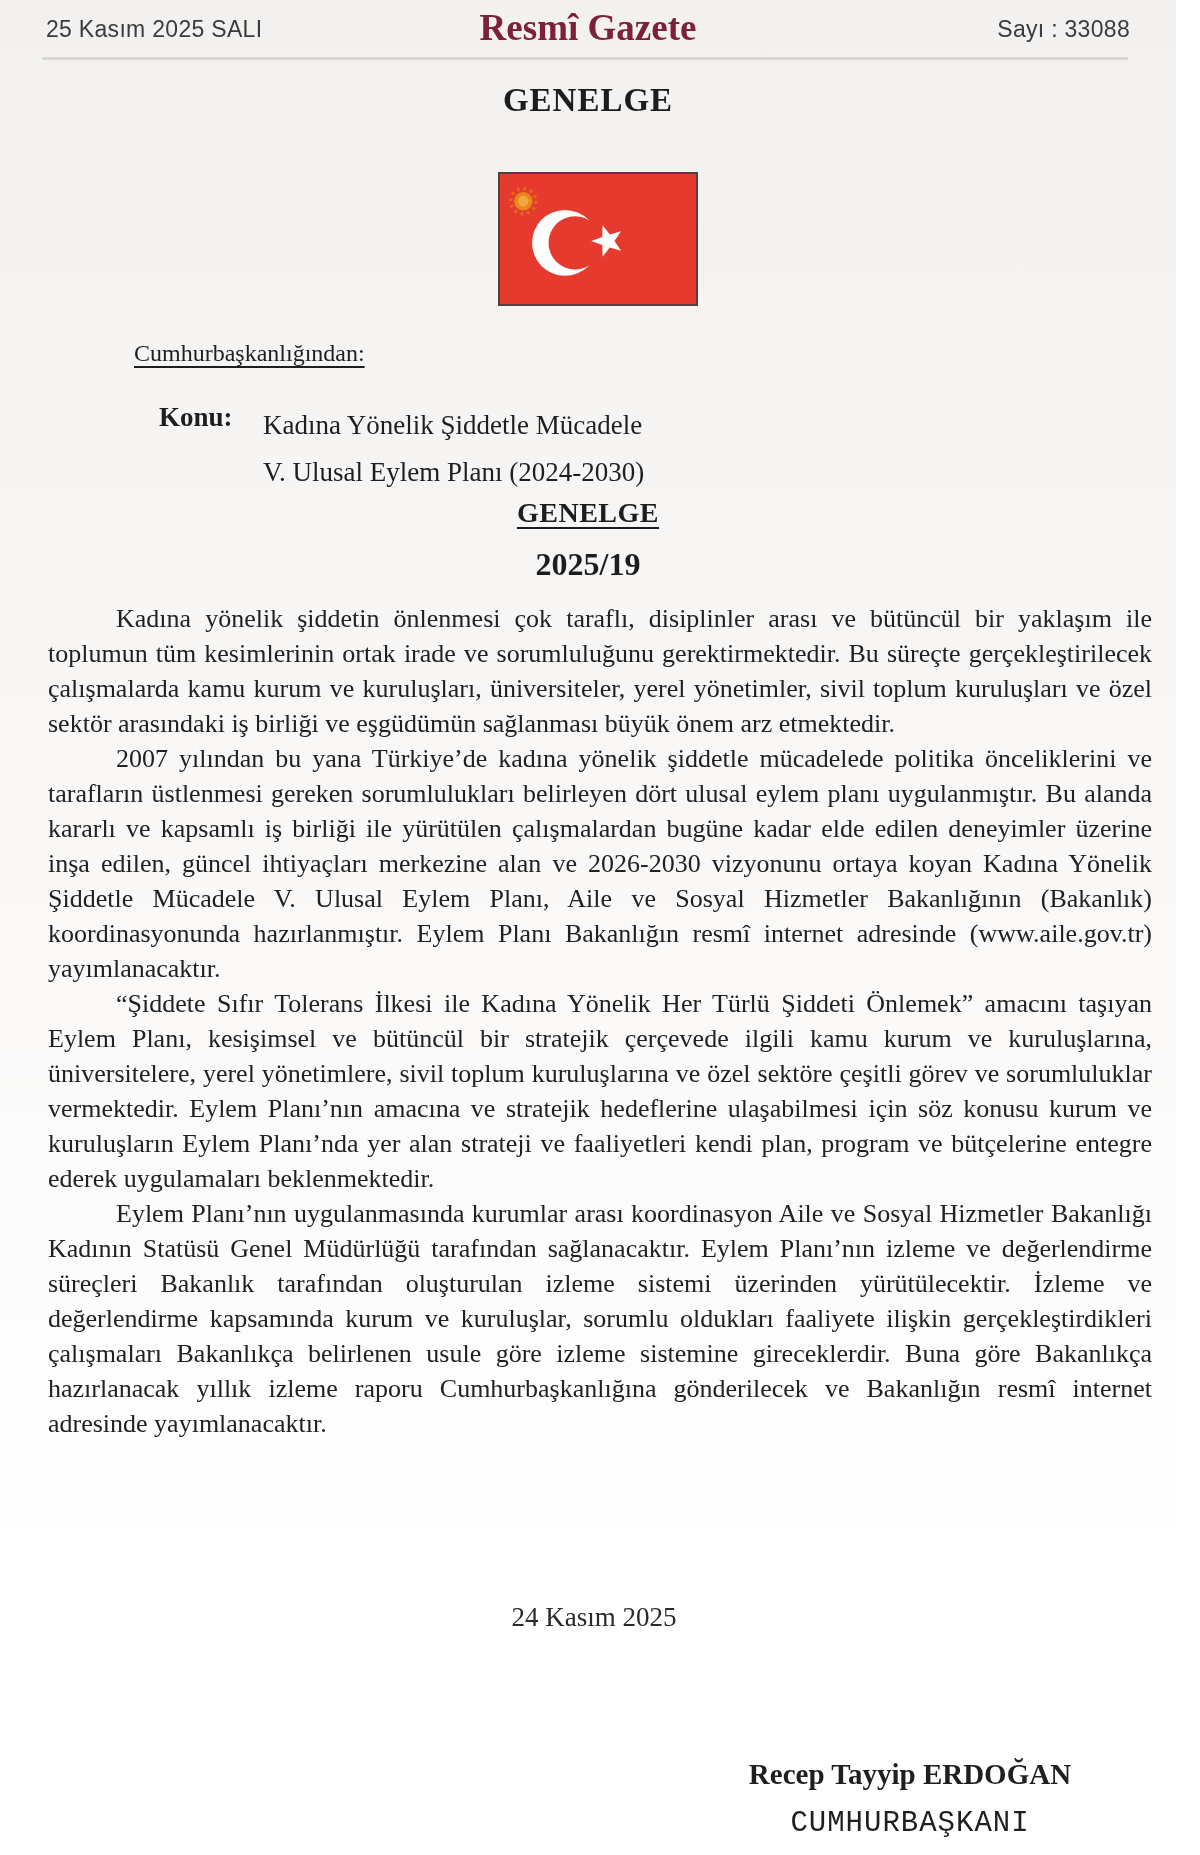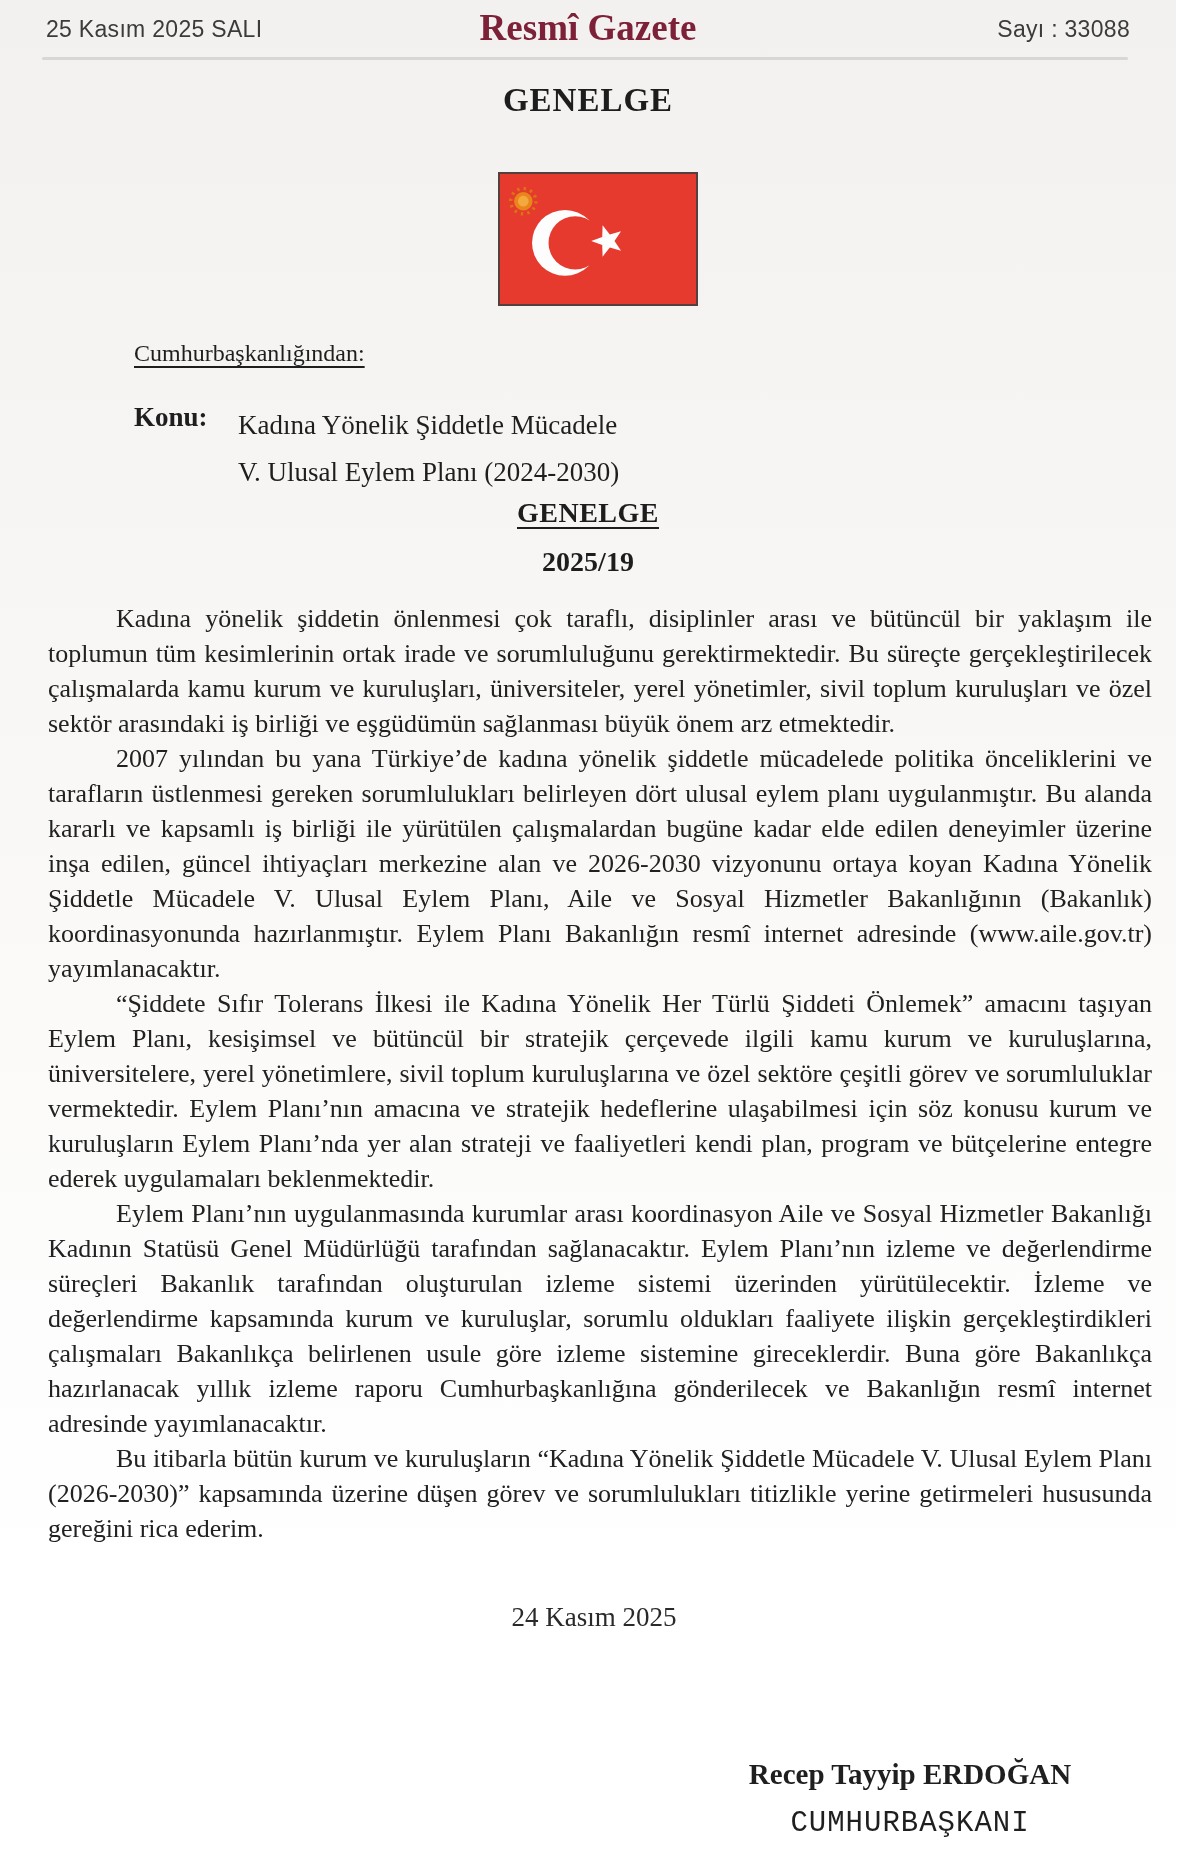--- a/index.html
+++ b/index.html
@@ -48,31 +48,31 @@
     position:absolute;left:134px;top:340px;
     font-size:24px;color:#1e1e1e;
     text-decoration:underline;
     text-underline-offset:5px;
   }
   .subject{
     position:absolute;left:134px;top:402px;
     display:flex;align-items:flex-start;
     font-size:27px;color:#1e1e1e;
   }
-  .subject-label{font-weight:bold;width:104px;flex:0 0 auto;}
+  .subject-label{font-weight:bold;width:104px;flex:0 0 auto;margin-left:25px;}
   .subject-lines{line-height:47px;}
   .circular-heading{
     position:absolute;left:0;right:0;top:497px;
     text-align:center;font-weight:bold;font-size:28px;color:#1d1d1d;
     letter-spacing:.5px;
   }
   .circular-heading span{text-decoration:underline;text-underline-offset:5px;}
   .circular-number{
     position:absolute;left:0;right:0;top:546px;
-    text-align:center;font-weight:bold;font-size:28px;color:#1d1d1d;
+    text-align:center;font-weight:bold;font-size:32px;color:#1d1d1d;
   }
   .body-text{
     position:absolute;left:48px;top:601px;width:1104px;
     font-size:26px;line-height:35px;color:#212121;
     text-align:justify;
   }
   .body-text p{margin:0;text-indent:68px;}
   .date-line{
     position:absolute;left:0;right:0;top:1602px;
     text-align:center;font-size:27px;color:#2a2a2a;padding-left:12px;
@@ -125,21 +125,20 @@
   <div class="circular-heading">
     <span>GENELGE</span>
   </div>
   <div class="circular-number">2025/19</div>
 
   <div class="body-text">
     <p>Kadına yönelik şiddetin önlenmesi çok taraflı, disiplinler arası ve bütüncül bir yaklaşım ile toplumun tüm kesimlerinin ortak irade ve sorumluluğunu gerektirmektedir. Bu süreçte gerçekleştirilecek çalışmalarda kamu kurum ve kuruluşları, üniversiteler, yerel yönetimler, sivil toplum kuruluşları ve özel sektör arasındaki iş birliği ve eşgüdümün sağlanması büyük önem arz etmektedir.</p>
     <p>2007 yılından bu yana Türkiye’de kadına yönelik şiddetle mücadelede politika önceliklerini ve tarafların üstlenmesi gereken sorumlulukları belirleyen dört ulusal eylem planı uygulanmıştır. Bu alanda kararlı ve kapsamlı iş birliği ile yürütülen çalışmalardan bugüne kadar elde edilen deneyimler üzerine inşa edilen, güncel ihtiyaçları merkezine alan ve 2026-2030 vizyonunu ortaya koyan Kadına Yönelik Şiddetle Mücadele V. Ulusal Eylem Planı, Aile ve Sosyal Hizmetler Bakanlığının (Bakanlık) koordinasyonunda hazırlanmıştır. Eylem Planı Bakanlığın resmî internet adresinde (www.aile.gov.tr) yayımlanacaktır.</p>
     <p>“Şiddete Sıfır Tolerans İlkesi ile Kadına Yönelik Her Türlü Şiddeti Önlemek” amacını taşıyan Eylem Planı, kesişimsel ve bütüncül bir stratejik çerçevede ilgili kamu kurum ve kuruluşlarına, üniversitelere, yerel yönetimlere, sivil toplum kuruluşlarına ve özel sektöre çeşitli görev ve sorumluluklar vermektedir. Eylem Planı’nın amacına ve stratejik hedeflerine ulaşabilmesi için söz konusu kurum ve kuruluşların Eylem Planı’nda yer alan strateji ve faaliyetleri kendi plan, program ve bütçelerine entegre ederek uygulamaları beklenmektedir.</p>
     <p>Eylem Planı’nın uygulanmasında kurumlar arası koordinasyon Aile ve Sosyal Hizmetler Bakanlığı Kadının Statüsü Genel Müdürlüğü tarafından sağlanacaktır. Eylem Planı’nın izleme ve değerlendirme süreçleri Bakanlık tarafından oluşturulan izleme sistemi üzerinden yürütülecektir. İzleme ve değerlendirme kapsamında kurum ve kuruluşlar, sorumlu oldukları faaliyete ilişkin gerçekleştirdikleri çalışmaları Bakanlıkça belirlenen usule göre izleme sistemine gireceklerdir. Buna göre Bakanlıkça hazırlanacak yıllık izleme raporu Cumhurbaşkanlığına gönderilecek ve Bakanlığın resmî internet adresinde yayımlanacaktır.</p>
-    <p>Bu itibarla bütün kurum ve kuruluşların “Kadına Yönelik Şiddetle Mücadele V. Ulusal Eylem Planı (2026-2030)” kapsamında üzerine düşen görev ve sorumlulukları titizlikle yerine getirmeleri hususunda gereğini rica ederim.</p>
   </div>
 
   <div class="date-line">24 Kasım 2025</div>
 
   <div class="signature">
     <p class="signature-name">Recep Tayyip ERDOĞAN</p>
     <p class="signature-title">CUMHURBAŞKANI</p>
   </div>
 
 </div>

